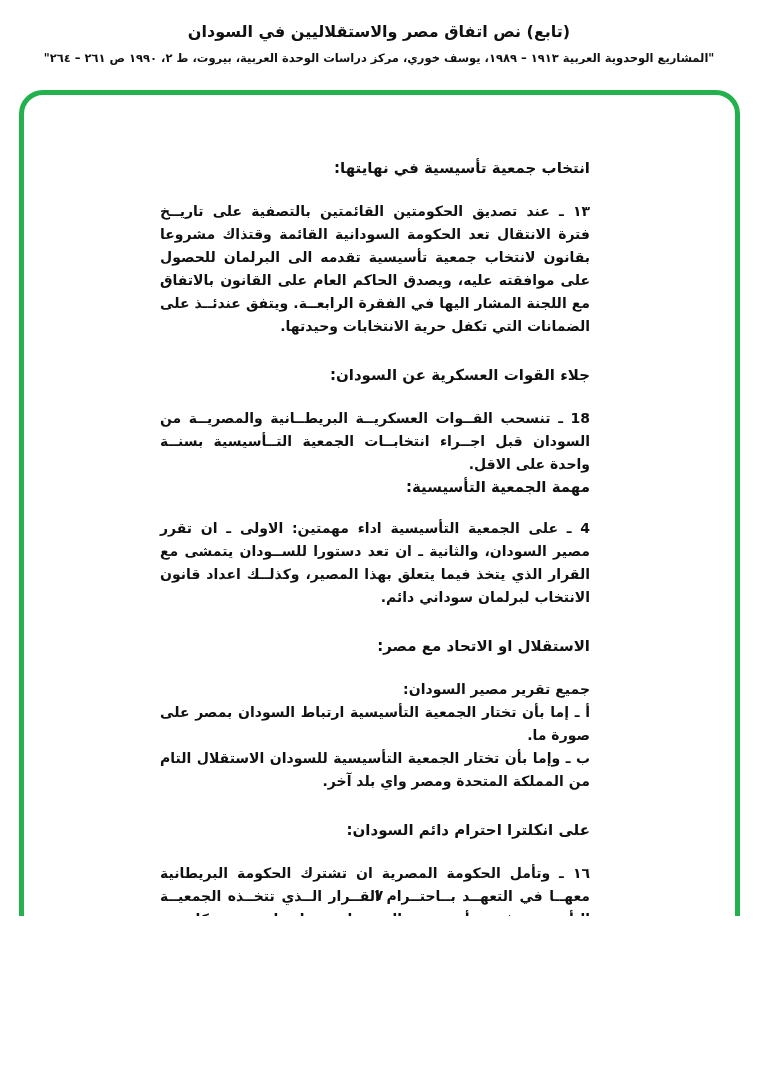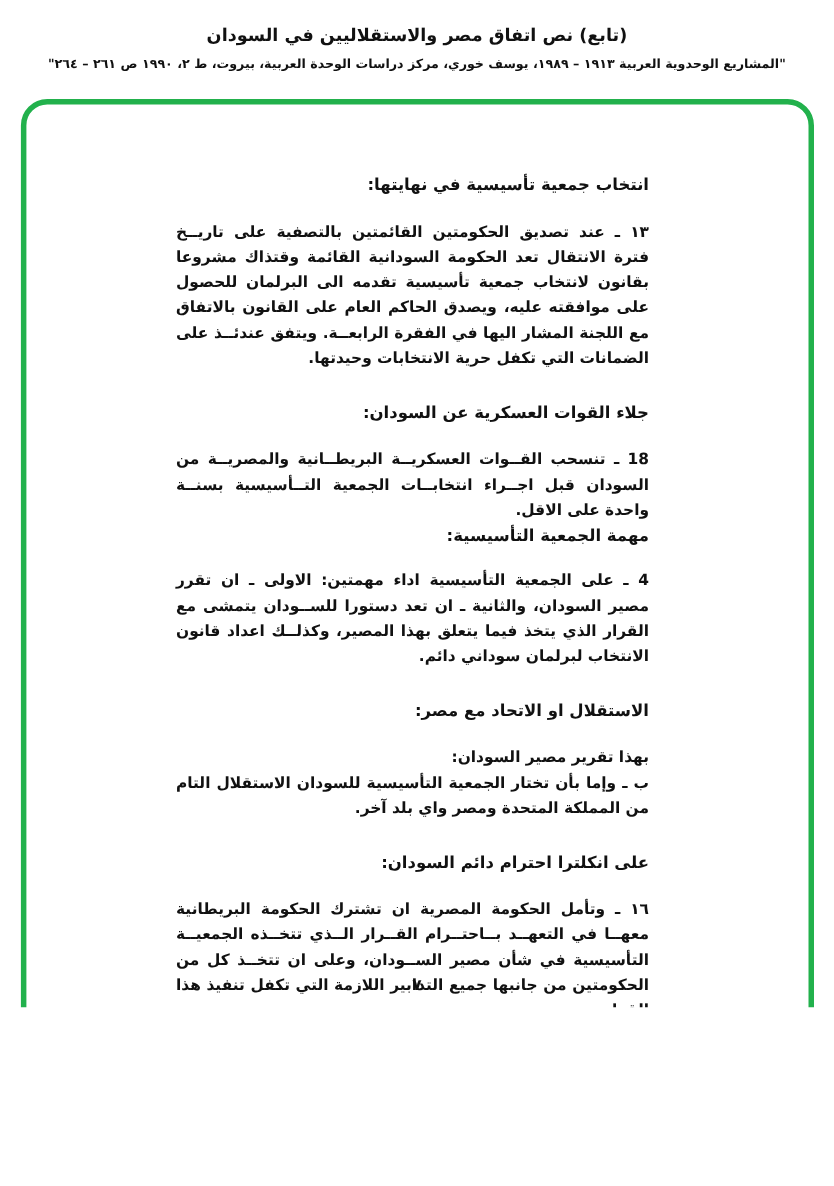--- a/index.html
+++ b/index.html
@@ -110,21 +110,22 @@
       <h2 class="sec-heading first">انتخاب جمعية تأسيسية في نهايتها:</h2>
       <p class="para">١٣ ـ عند تصديق الحكومتين القائمتين بالتصفية على تاريــخ فترة الانتقال تعد الحكومة السودانية القائمة وقتذاك مشروعا بقانون لانتخاب جمعية تأسيسية تقدمه الى البرلمان للحصول على موافقته عليه، ويصدق الحاكم العام على القانون بالاتفاق مع اللجنة المشار اليها في الفقرة الرابعــة. ويتفق عندئــذ على الضمانات التي تكفل حرية الانتخابات وحيدتها.</p>
 
       <h2 class="sec-heading">جلاء القوات العسكرية عن السودان:</h2>
       <p class="para">18 ـ تنسحب القــوات العسكريــة البريطــانية والمصريــة من السودان قبل اجــراء انتخابــات الجمعية التــأسيسية بسنــة واحدة على الاقل.</p>
 
       <h2 class="sec-heading tight">مهمة الجمعية التأسيسية:</h2>
       <p class="para">4 ـ على الجمعية التأسيسية اداء مهمتين: الاولى ـ ان تقرر مصير السودان، والثانية ـ ان تعد دستورا للســودان يتمشى مع القرار الذي يتخذ فيما يتعلق بهذا المصير، وكذلــك اعداد قانون الانتخاب لبرلمان سوداني دائم.</p>
 
       <h2 class="sec-heading">الاستقلال او الاتحاد مع مصر:</h2>
-      <p class="para">بهذا تقرير مصير السودان:</p>
+      <p class="para">جميع تقرير مصير السودان:</p>
+      <p class="para">أ ـ إما بأن تختار الجمعية التأسيسية ارتباط السودان بمصر على صورة ما.</p>
       <p class="para">ب ـ وإما بأن تختار الجمعية التأسيسية للسودان الاستقلال التام من المملكة المتحدة ومصر واي بلد آخر.</p>
 
       <h2 class="sec-heading">على انكلترا احترام دائم السودان:</h2>
       <p class="para">١٦ ـ وتأمل الحكومة المصرية ان تشترك الحكومة البريطانية معهــا في التعهــد بــاحتــرام القــرار الــذي تتخــذه الجمعيــة التأسيسية في شأن مصير الســودان، وعلى ان تتخــذ كل من الحكومتين من جانبها جميع التدابير اللازمة التي تكفل تنفيذ هذا القرار.</p>
 
       <div class="dateline">القاهرة في ٢ نوفمبر سنة ١٩٥٢</div>
 
       <div class="end-divider"></div>
 
     </div>

